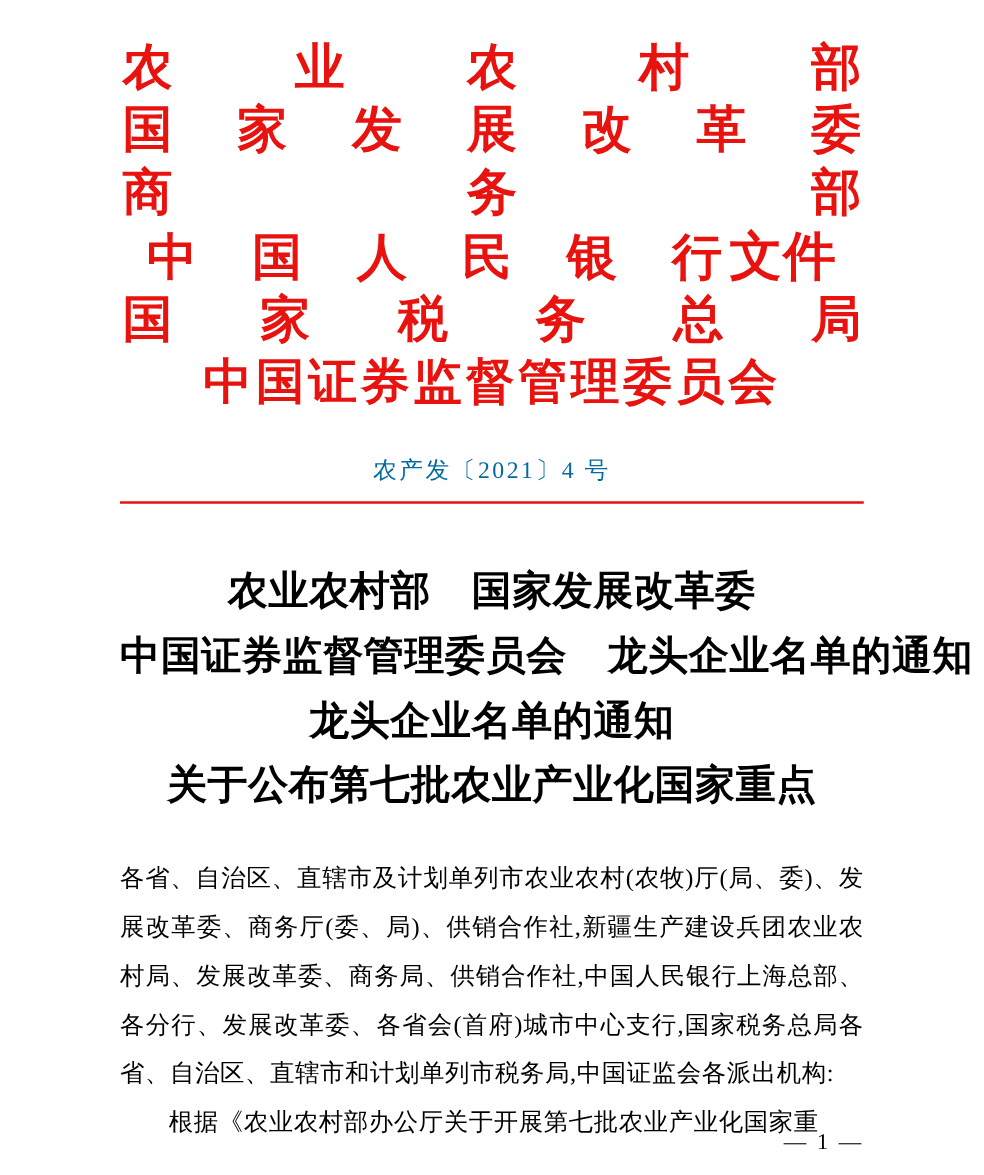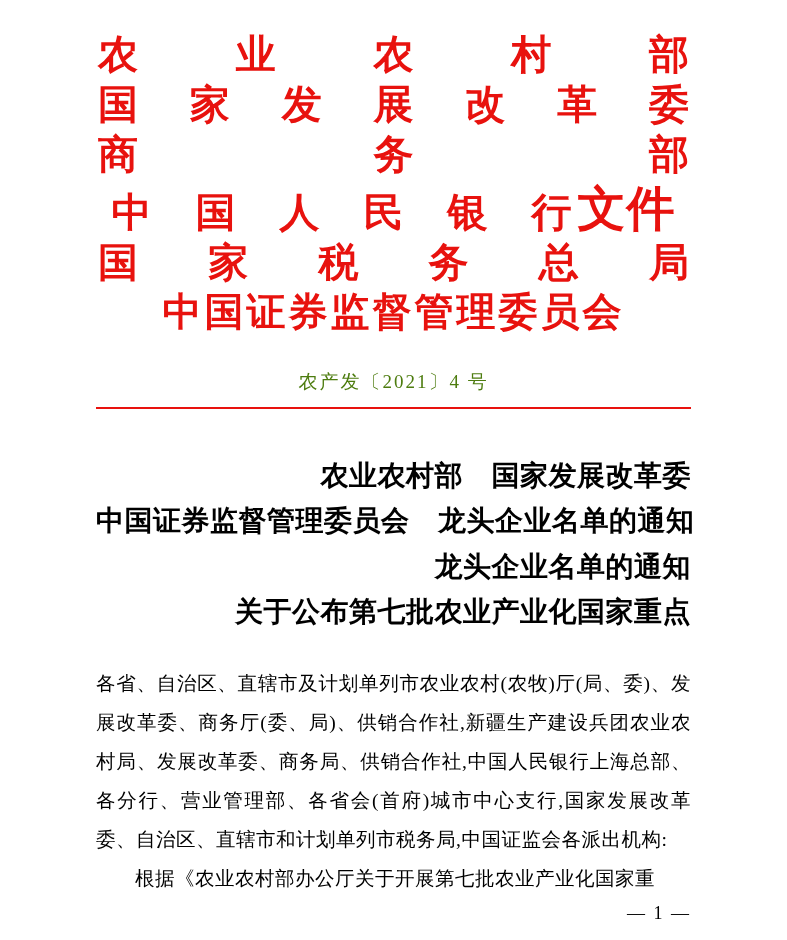--- a/index.html
+++ b/index.html
@@ -51,51 +51,51 @@
     justify-content: center;
     margin-bottom: 10px;
   }
   .lh-row4 .left {
     font-size: 40px;
     display: flex;
     justify-content: space-between;
     width: 460px;
   }
   .lh-row4 .wenjian {
-    font-size: 48px;
+    font-size: 42px;
     letter-spacing: 1px;
     margin-left: 6px;
   }
 
   .lh-line6, .lh-line7 {
     font-size: 39px;
     letter-spacing: 3px;
     margin-bottom: 8px;
   }
   .lh-line7 { margin-bottom: 0; }
 
   
   .docnum {
     text-align: center;
     font-size: 19px;
     letter-spacing: 2px;
     margin-top: 38px;
-    color: #4d7c0f;
+    color: #0369a1;
   }
   .red-rule {
     margin-top: 12px;
     height: 2px;
     background: #e8120e;
   }
 
   
   .title {
-    text-align: right;
+    text-align: center;
     font-weight: bold;
-    font-size: 28px;
+    font-size: 32px;
     line-height: 1.62;
     margin-top: 44px;
     letter-spacing: 0.5px;
   }
   .title div { white-space: nowrap; }
 
   
   .body-text {
     margin-top: 30px;
     font-size: 19.5px;
@@ -174,18 +174,18 @@
   <div class="red-rule"></div>
 
   <div class="title">
     <div>农业农村部　国家发展改革委</div>
     <div>中国证券监督管理委员会　龙头企业名单的通知</div>
     <div>龙头企业名单的通知</div>
     <div>关于公布第七批农业产业化国家重点</div>
   </div>
 
   <div class="body-text">
-    <p>各省、自治区、直辖市及计划单列市农业农村(农牧)厅(局、委)、发展改革委、商务厅(委、局)、供销合作社,新疆生产建设兵团农业农村局、发展改革委、商务局、供销合作社,中国人民银行上海总部、各分行、营业管理部、各省会(首府)城市中心支行,国家发展改革委、自治区、直辖市和计划单列市税务局,中国证监会各派出机构:</p>
+    <p>各省、自治区、直辖市及计划单列市农业农村(农牧)厅(局、委)、发展改革委、商务厅(委、局)、供销合作社,新疆生产建设兵团农业农村局、发展改革委、商务局、供销合作社,中国人民银行上海总部、各分行、发展改革委、各省会(首府)城市中心支行,国家税务总局各省、自治区、直辖市和计划单列市税务局,中国证监会各派出机构:</p>
     <p class="indent">根据《农业农村部办公厅关于开展第七批农业产业化国家重</p>
   </div>
 
   <div class="pagenum">— 1 —</div>
 </div>
 
 </body></html>

